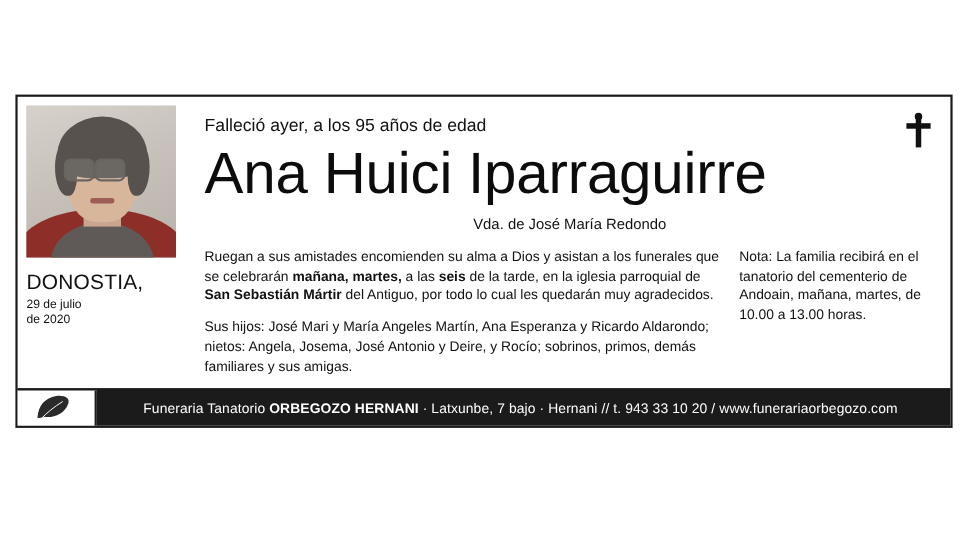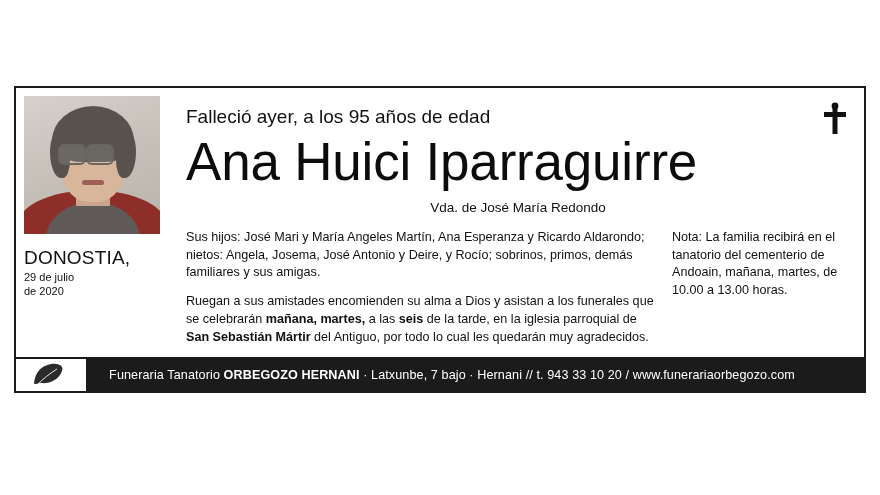--- a/index.html
+++ b/index.html
@@ -167,21 +167,21 @@
   
   .main-col {
     flex: 1 1 auto;
     padding: 14px 14px 10px 18px;
     box-sizing: border-box;
     position: relative;
     min-width: 0;
   }
 
   .kicker {
-    font-size: 19px;
+    font-size: 16px;
     color: #111;
     margin: 4px 0 2px 0;
   }
 
   .deceased-name {
     font-size: 53px;
     line-height: 1.05;
     font-weight: normal;
     letter-spacing: -0.2px;
     margin: 6px 0 10px 0;
@@ -253,21 +253,21 @@
     height: 32px;
     background: #ffffff;
     display: flex;
     align-items: center;
     justify-content: center;
     border-right: 2px solid #1b1b1b;
     box-sizing: border-box;
   }
   .footer-text {
     flex: 1 1 auto;
-    text-align: center;
+    text-align: right;
     font-size: 12.6px;
     letter-spacing: 0.1px;
     padding-right: 48px;
     white-space: nowrap;
     overflow: hidden;
     text-overflow: ellipsis;
   }
   .footer-text b { font-weight: bold; }
 </style>
 </head>
@@ -311,22 +311,22 @@
         </div>
 
         <div class="kicker">Falleció ayer, a los 95 años de edad</div>
 
         <h1 class="deceased-name">Ana Huici Iparraguirre</h1>
 
         <div class="widow">Vda. de José María Redondo</div>
 
         <div class="columns">
           <div class="text-col">
+            <p class="para">Ruegan a sus amistades encomienden su alma a Dios y asistan a los funerales que se celebrarán <b>mañana, martes,</b> a las <b>seis</b> de la tarde, en la iglesia parroquial de <b>San Sebastián Mártir</b> del Antiguo, por todo lo cual les quedarán muy agradecidos.</p>
             <p class="para">Sus hijos: José Mari y María Angeles Martín, Ana Esperanza y Ricardo Aldarondo; nietos: Angela, Josema, José Antonio y Deire, y Rocío; sobrinos, primos, demás familiares y sus amigas.</p>
-            <p class="para">Ruegan a sus amistades encomienden su alma a Dios y asistan a los funerales que se celebrarán <b>mañana, martes,</b> a las <b>seis</b> de la tarde, en la iglesia parroquial de <b>San Sebastián Mártir</b> del Antiguo, por todo lo cual les quedarán muy agradecidos.</p>
           </div>
           <div class="note-col">
             <p class="note">Nota: La familia recibirá en el tanatorio del cementerio de Andoain, mañana, martes, de 10.00 a 13.00 horas.</p>
           </div>
         </div>
 
       </div>
     </div>
 
     <div class="footer">

